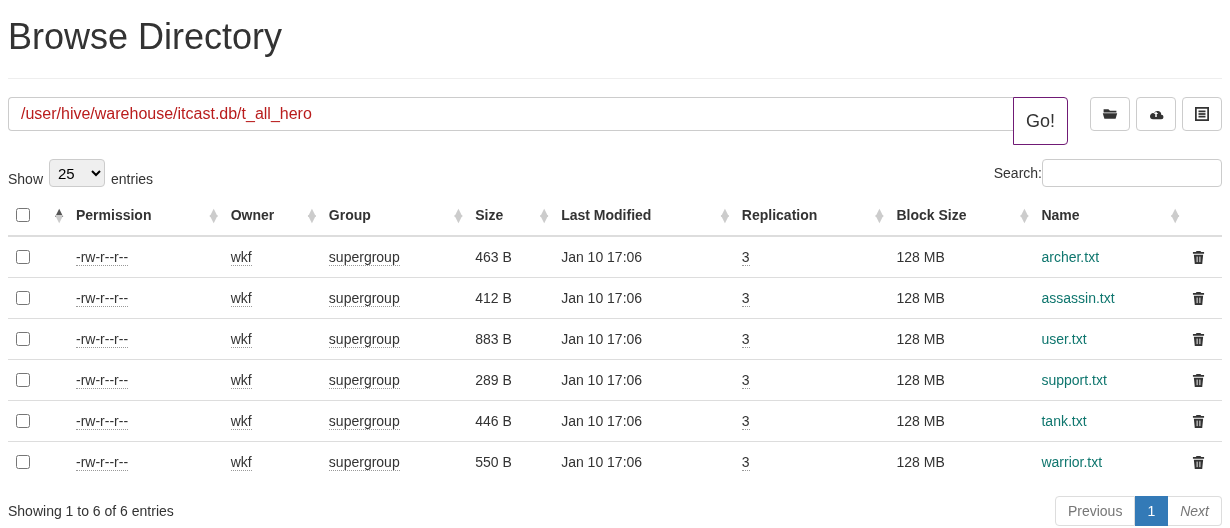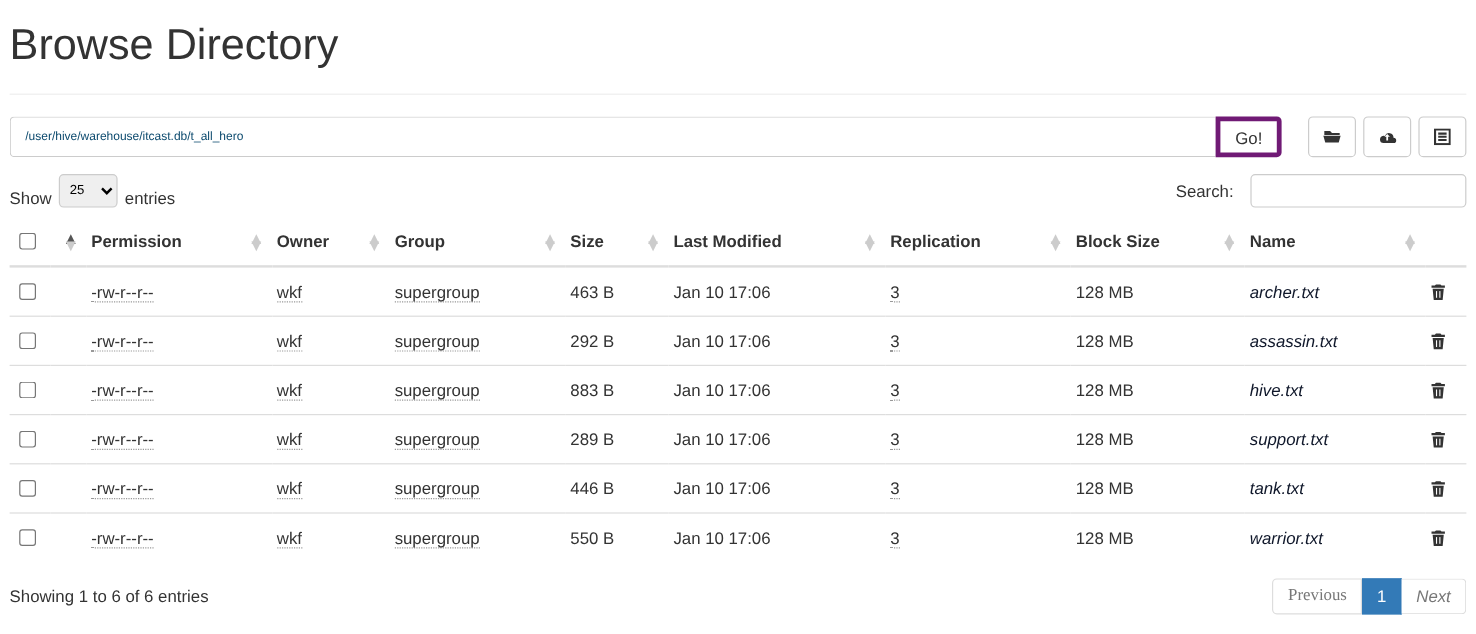--- a/index.html
+++ b/index.html
@@ -15,44 +15,44 @@
     font-size: 36px;
     font-weight: 500;
     margin: 10px 0 20px 0;
     color: #333;
   }
   .hr { border-top: 1px solid #eee; margin-bottom: 18px; }
   .top-row { display:flex; align-items:stretch; gap:22px; margin-bottom:14px; }
   .path-group { flex:1; display:flex; }
   .path-input {
     flex:1; height:34px; padding:6px 12px;
-    font-size:10px; color:#0c4a6e;
+    font-size:16px; color:#b91c1c;
     border:1px solid #ccc; border-right:none;
     border-radius:4px 0 0 4px;
     outline:none;
   }
   .go-btn {
-    height:34px; padding:6px 12px;
-    border:4px solid #701a75; border-radius:0 4px 4px 0;
-    background:#fff; color:#333; font-size:14px; cursor:pointer;
+    height:48px; padding:6px 12px;
+    border:1px solid #701a75; border-radius:0 4px 4px 0;
+    background:#fff; color:#333; font-size:18px; cursor:pointer;
   }
   .action-group { display:flex; gap:6px; }
   .icon-btn {
     height:34px; width:40px;
     border:1px solid #ccc; border-radius:4px;
     background:#fff; color:#333; cursor:pointer;
     display:flex; align-items:center; justify-content:center;
   }
   .controls-row { display:flex; align-items:center; margin-bottom:8px; }
   .length-ctrl { display:flex; align-items:flex-end; gap:6px; }
   select.len {
     height:28px; border:1px solid #ccc; border-radius:4px;
-    font-size:11px; padding:2px 4px;
-  }
-  .search-ctrl { margin-left:auto; display:flex; align-items:center; gap:14px; }
+    font-size:15px; padding:2px 4px;
+  }
+  .search-ctrl { margin-left:auto; display:flex; align-items:center; gap:0; }
   .search-input {
     height:28px; width:180px;
     border:1px solid #ccc; border-radius:4px;
     padding:3px 6px; font-size:13px; outline:none;
   }
   table.dt { width:100%; border-collapse:collapse; }
   table.dt thead th {
     text-align:left; font-weight:700; font-size:14px;
     padding:10px 8px 10px 4px;
     border-bottom:2px solid #ddd;
@@ -63,31 +63,31 @@
     border-top:1px solid #ddd;
     font-size:14px; color:#333;
   }
   .sort-icons {
     position:absolute; right:6px; top:50%; transform:translateY(-50%);
     display:flex; flex-direction:column; line-height:6px;
     color:#ccc; pointer-events:none;
   }
   .sort-icons .active { color:#555; }
   .dotted { border-bottom:1px dotted #999; cursor:default; }
-  a.link { color:#0f172a; text-decoration:none;font-style:italic; }
+  a.link { color:#0f766e; text-decoration:none; }
   .cb { width:14px; height:14px; }
   .trash { color:#333; cursor:pointer; }
   .footer-row { display:flex; align-items:center; margin-top:14px;justify-content:center; }
   .pager { margin-left:auto; display:flex; }
   .pg {
     border:1px solid #ddd; padding:6px 12px;
     font-size:14px; color:#777; background:#fff; cursor:pointer;
   }
   .pg + .pg { border-left:none; }
-  .pg.first { border-radius:4px 0 0 4px;font-family:Liberation Serif, serif; }
+  .pg.first { border-radius:4px 0 0 4px; }
   .pg.last  { border-radius:0 4px 4px 0;font-style:italic; }
   .pg.active { background:#337ab7; color:#fff; border-color:#337ab7; }
   th.col-cb, td.col-cb { width:34px; }
   th.col-sorticon { width:30px; }
   th.col-trash, td.col-trash { width:34px; text-align:right; }
   svg { display:block; }
 </style>
 </head>
 <body>
 
@@ -229,42 +229,42 @@
               <rect x="5" y="7" width="1" height="6" fill="#fff"></rect>
               <rect x="8" y="7" width="1" height="6" fill="#fff"></rect>
             </svg></span></td>
       </tr>
       <tr>
         <td class="col-cb"><input type="checkbox" class="cb" style=""></td>
         <td></td>
         <td><span class="dotted">-rw-r--r--</span></td>
         <td><span class="dotted">wkf</span></td>
         <td><span class="dotted">supergroup</span></td>
-        <td>292 B</td>
+        <td>412 B</td>
         <td>Jan 10 17:06</td>
         <td><span class="dotted">3</span></td>
         <td>128 MB</td>
         <td><a href="#" class="link">assassin.txt</a></td>
         <td class="col-trash"><span class="trash"><svg width="13" height="15" viewBox="0 0 14 16" fill="#333">
               <path d="M5 1h4l1 1h3v2H1V2h3zM2 5h10l-1 10H3z"></path>
               <rect x="5" y="7" width="1" height="6" fill="#fff"></rect>
               <rect x="8" y="7" width="1" height="6" fill="#fff"></rect>
             </svg></span></td>
       </tr>
       <tr>
         <td class="col-cb"><input type="checkbox" class="cb" style=""></td>
         <td></td>
         <td><span class="dotted">-rw-r--r--</span></td>
         <td><span class="dotted">wkf</span></td>
         <td><span class="dotted">supergroup</span></td>
         <td>883 B</td>
         <td>Jan 10 17:06</td>
         <td><span class="dotted">3</span></td>
         <td>128 MB</td>
-        <td><a href="#" class="link">hive.txt</a></td>
+        <td><a href="#" class="link">user.txt</a></td>
         <td class="col-trash"><span class="trash"><svg width="13" height="15" viewBox="0 0 14 16" fill="#333">
               <path d="M5 1h4l1 1h3v2H1V2h3zM2 5h10l-1 10H3z"></path>
               <rect x="5" y="7" width="1" height="6" fill="#fff"></rect>
               <rect x="8" y="7" width="1" height="6" fill="#fff"></rect>
             </svg></span></td>
       </tr>
       <tr>
         <td class="col-cb"><input type="checkbox" class="cb" style=""></td>
         <td></td>
         <td><span class="dotted">-rw-r--r--</span></td>

